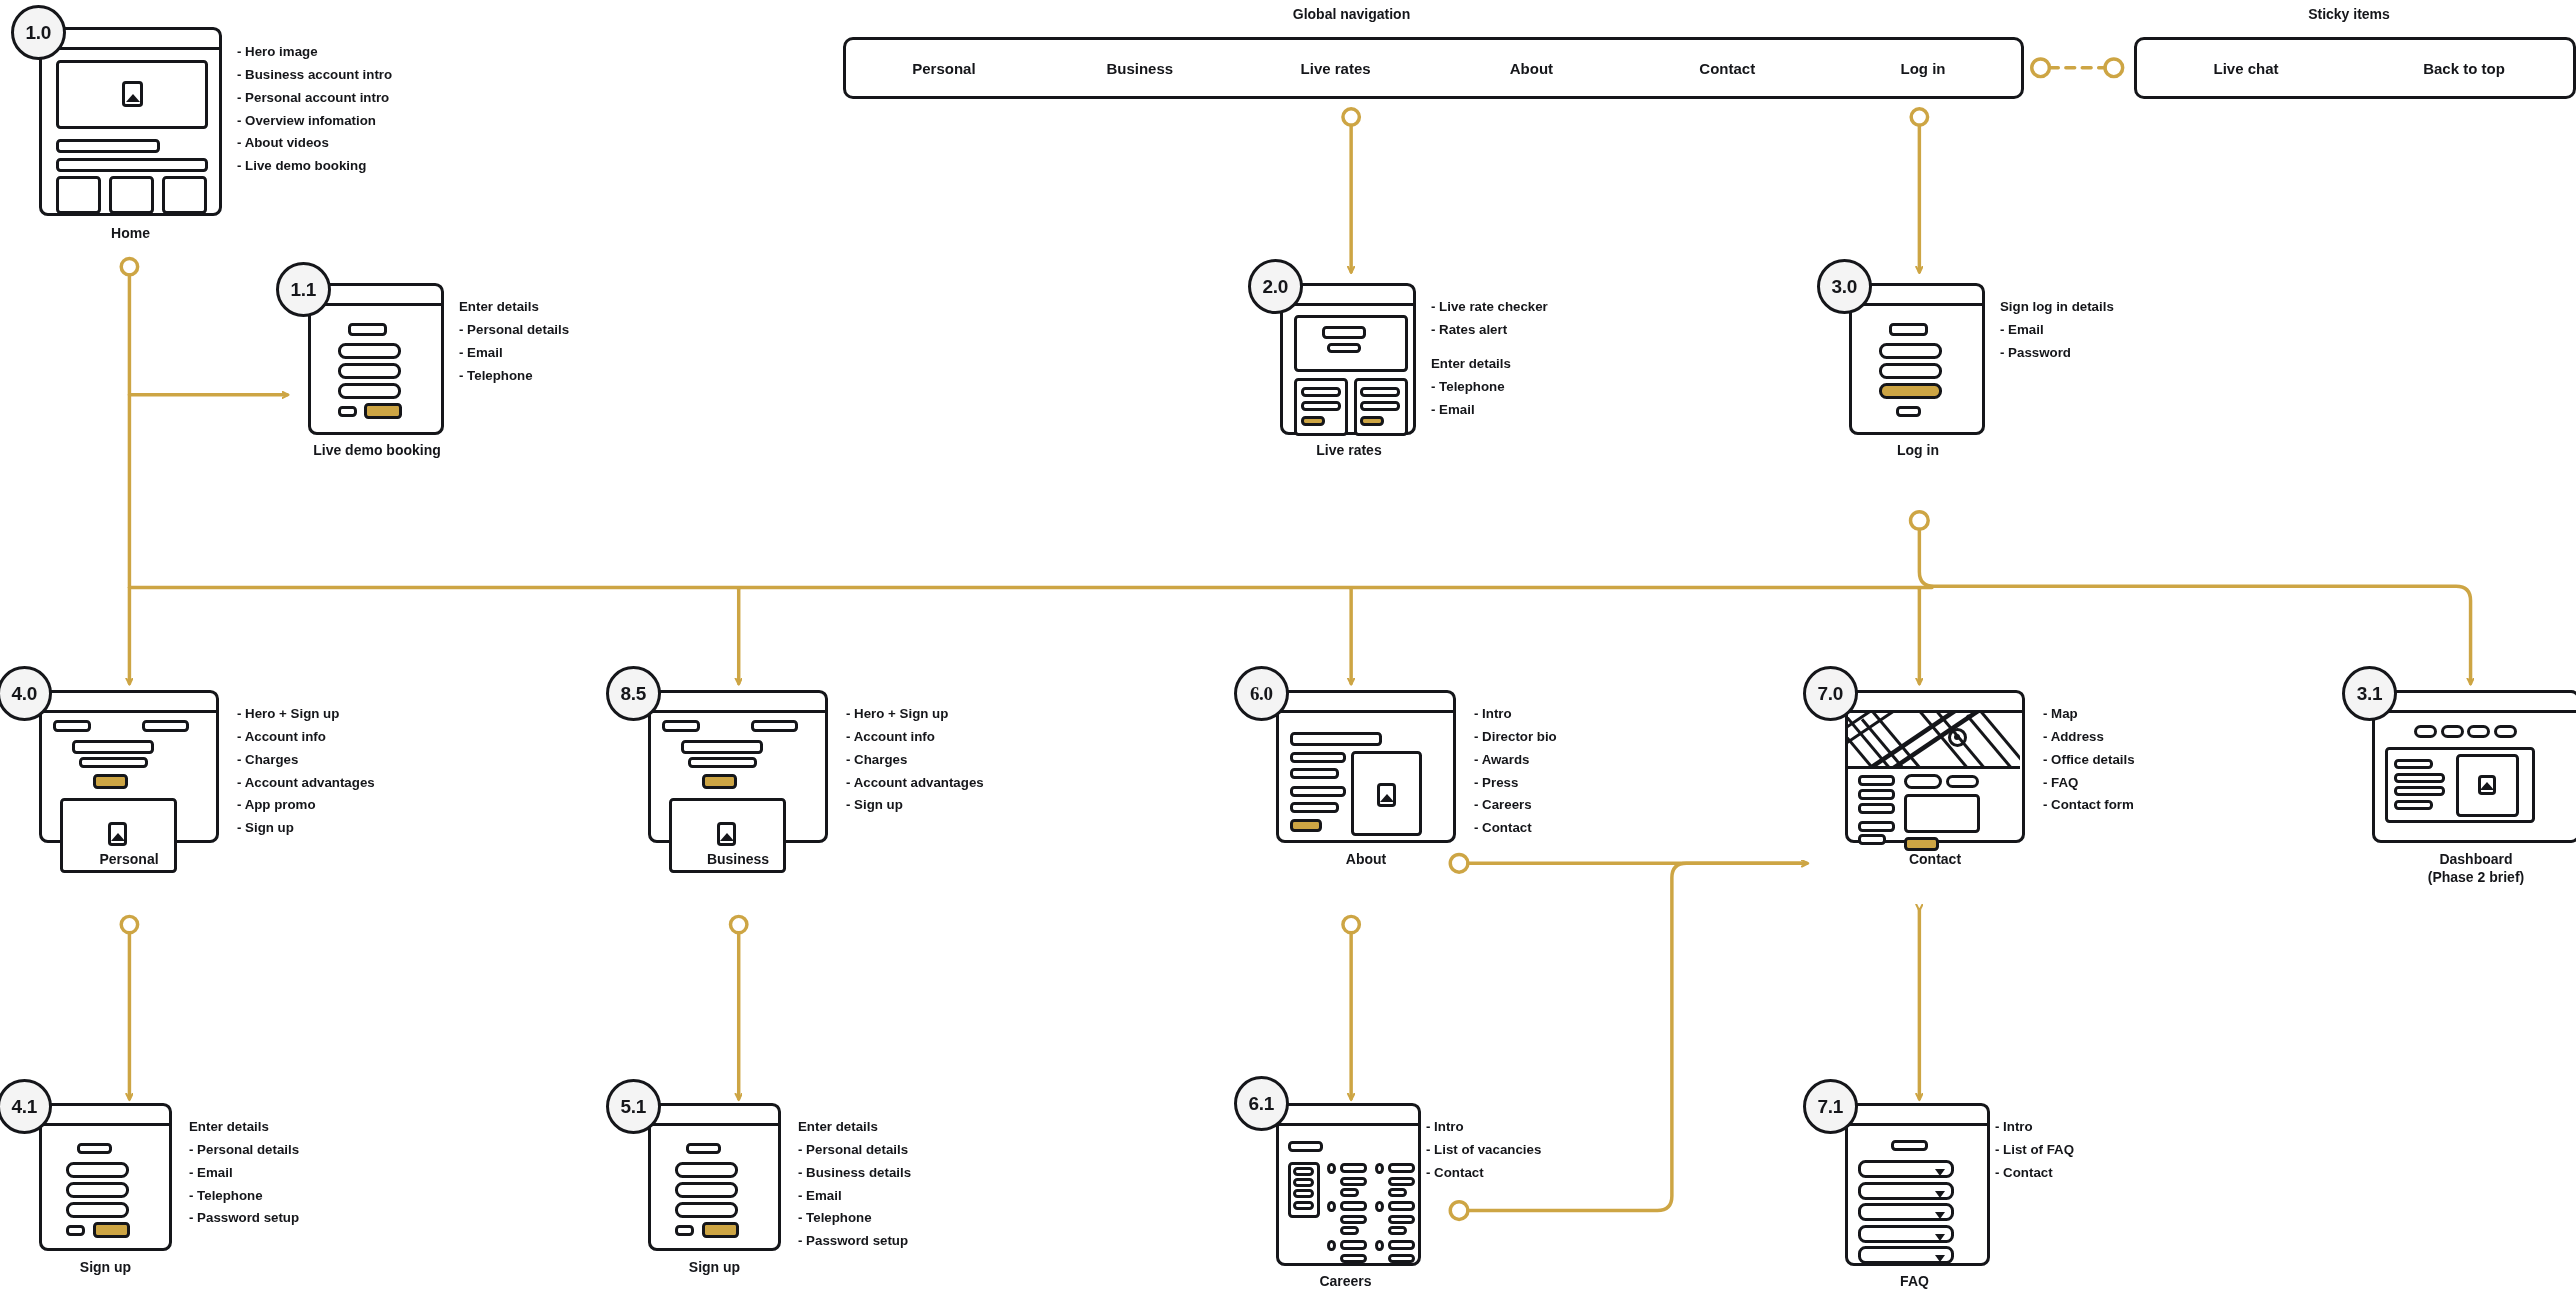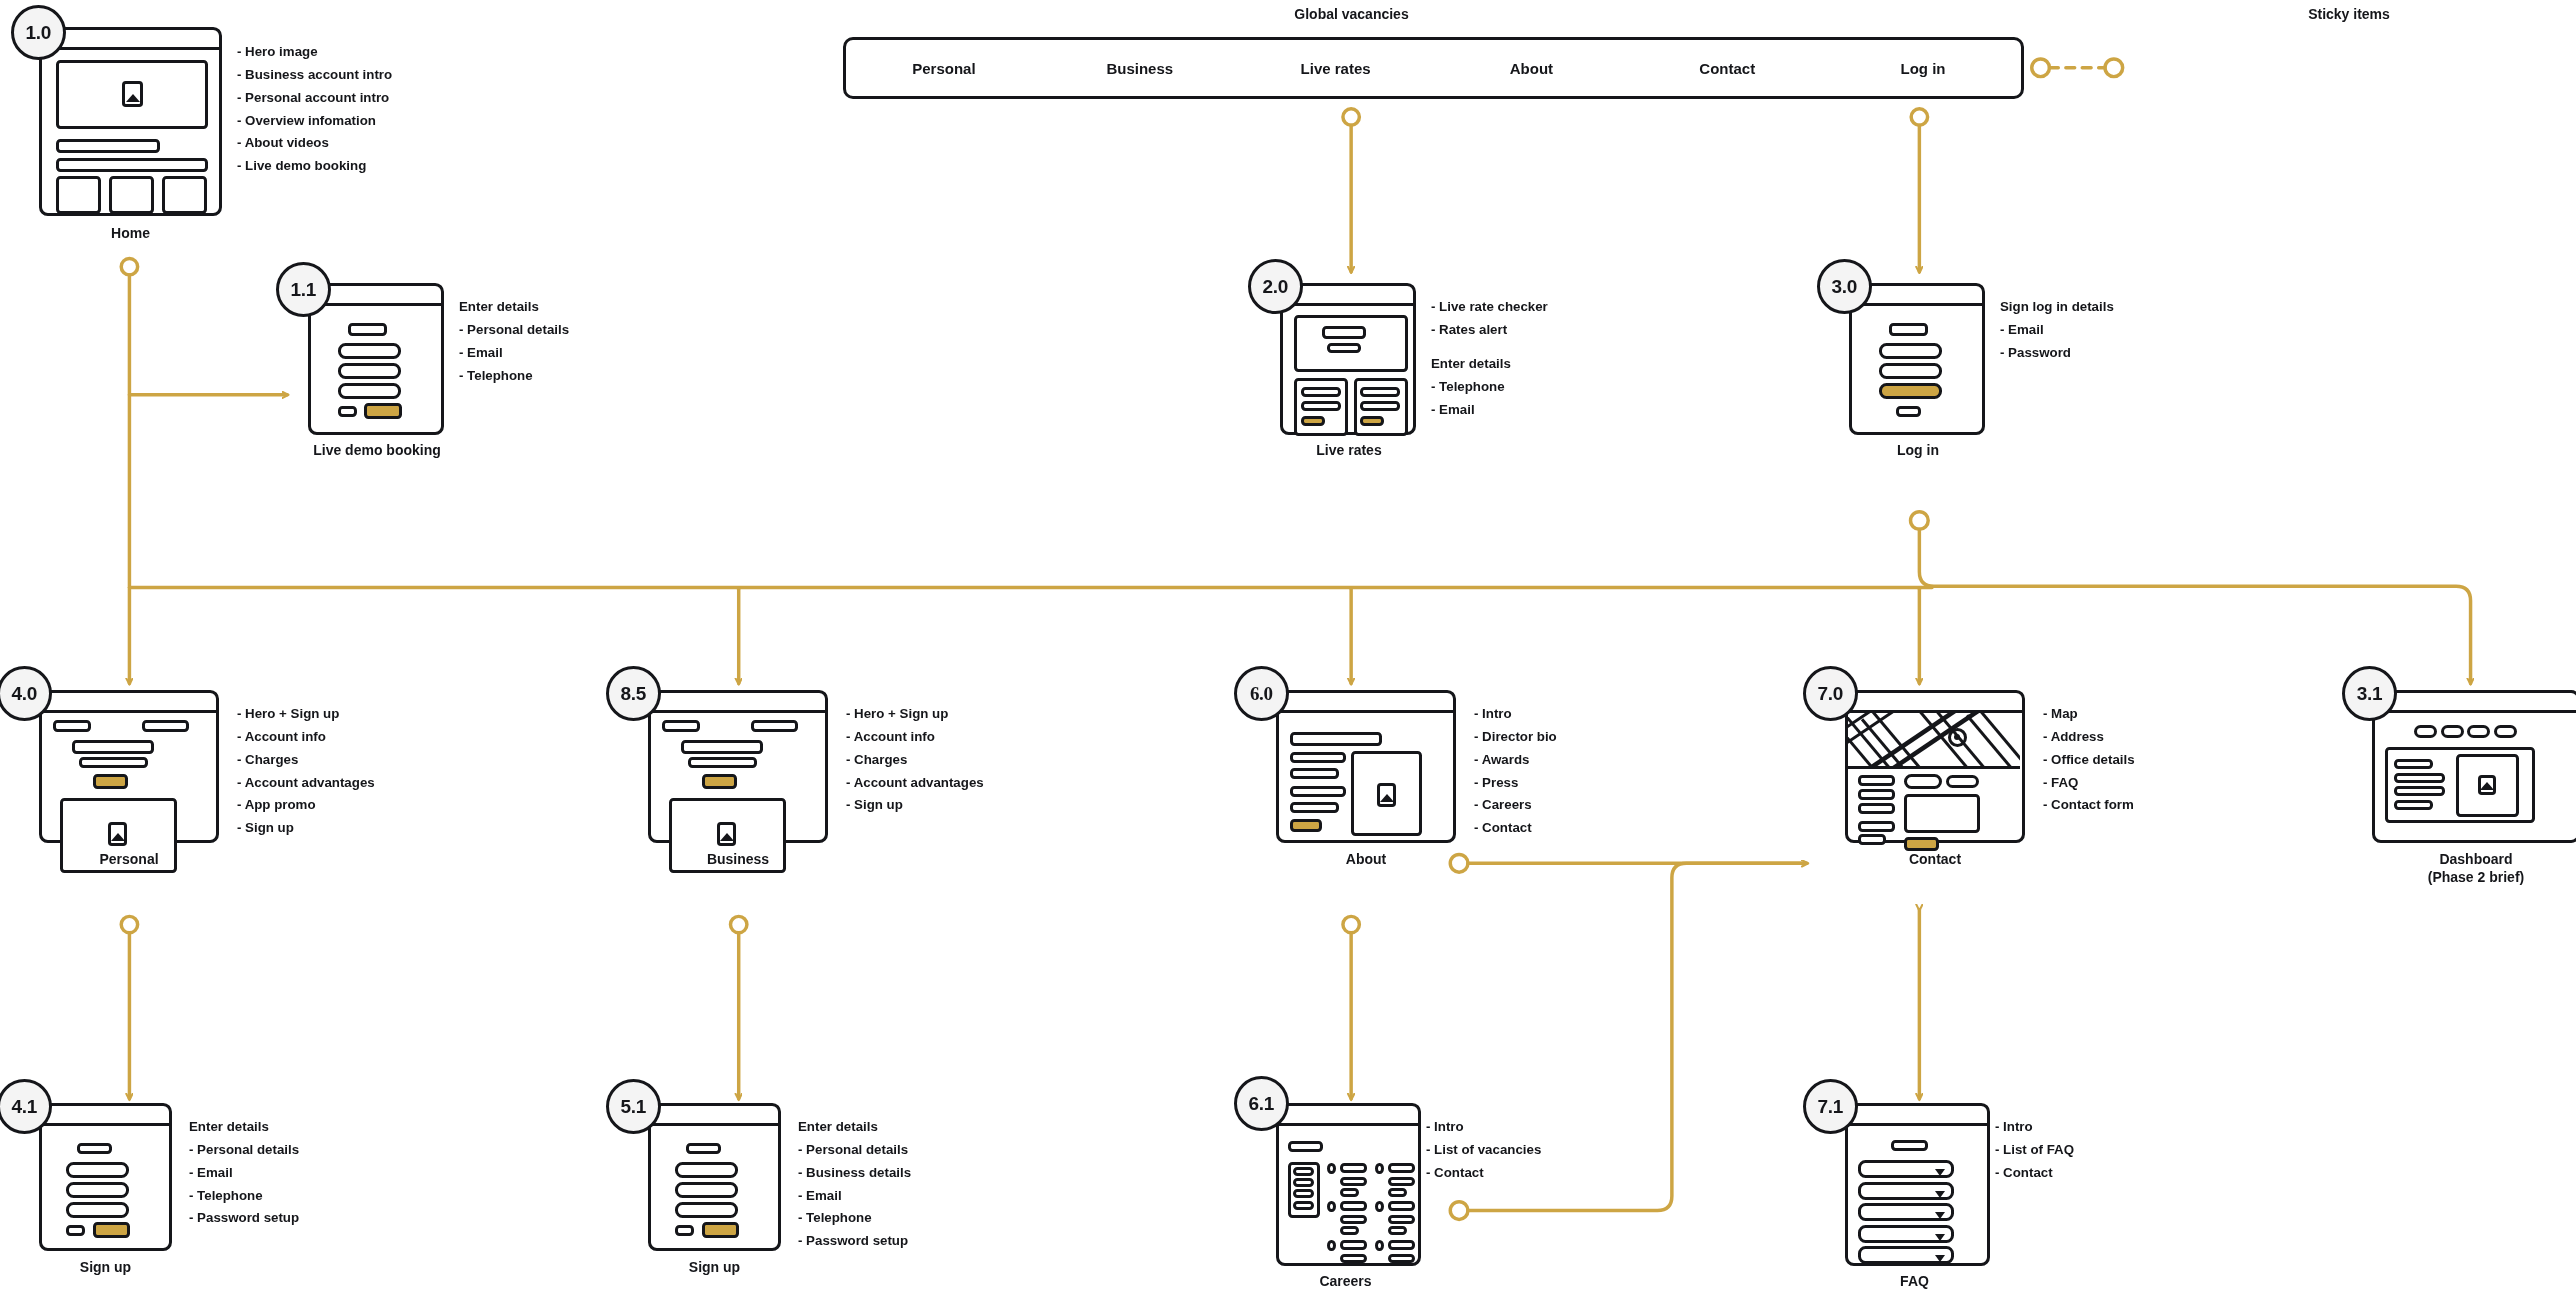--- a/index.html
+++ b/index.html
@@ -232,31 +232,35 @@
       <circle cx="2311" cy="1367" r="14" fill="#fff" stroke="#cda544" stroke-width="5.5"></circle>
       <path d="M2325,1367 L2862,1367" marker-end="url(#arr)"></path>
 
       <circle cx="2311" cy="1917" r="14" fill="#fff" stroke="#cda544" stroke-width="5.5"></circle>
       <path d="M2325,1917 L2625,1917 Q2648,1917 2648,1894 L2648,1390 Q2648,1367 2671,1367 L2860,1367"></path>
 
       <path d="M3040,1440 L3040,1740" marker-end="url(#arr)" marker-start="url(#arr)"></path>
     </g>
   </svg>
 
-  <div class="group-label" style="left:1282px; top:6.3px; width:139px;">Global vacancies</div>
+  <div class="group-label" style="left:1282px; top:6.3px; width:139px;">Global navigation</div>
   <div class="navbar" style="left:843px; top:37px; width:1181px; height:62px;">
     <div class="nav-item">Personal</div>
     <div class="nav-item">Business</div>
     <div class="nav-item">Live rates</div>
     <div class="nav-item">About</div>
     <div class="nav-item">Contact</div>
     <div class="nav-item">Log in</div>
   </div>
 
   <div class="group-label" style="left:2273px; top:6.3px; width:152px;">Sticky items</div>
+  <div class="navbar" style="left:2134px; top:37px; width:442px; height:62px;">
+    <div class="nav-item">Live chat</div>
+    <div class="nav-item">Back to top</div>
+  </div>
 
   <div class="node" style="left:0px; top:0px;">
     <div class="badge" style="left:10.7px; top:5px;">1.0</div>
     <div class="wire-frame" style="left:39px; top:26.5px; width:183px; height:189px;">
       <div class="wire-topbar"></div>
       <div class="blk" style="left:14px; top:30px; width:152px; height:69px;"></div>
       <div class="imgicon" style="left:80px; top:51px; width:21px; height:26.5px;">
           <i></i>
         </div>
       <div class="blk" style="left:14px; top:109px; width:104px; height:14px;"></div>

